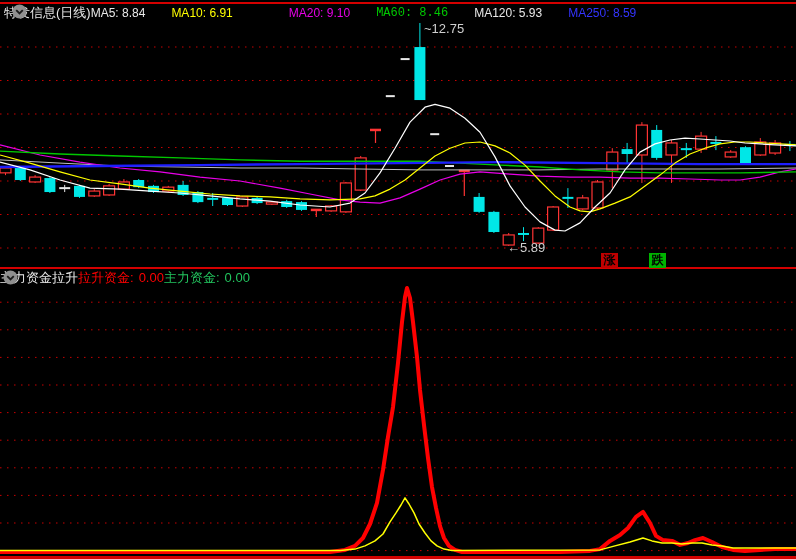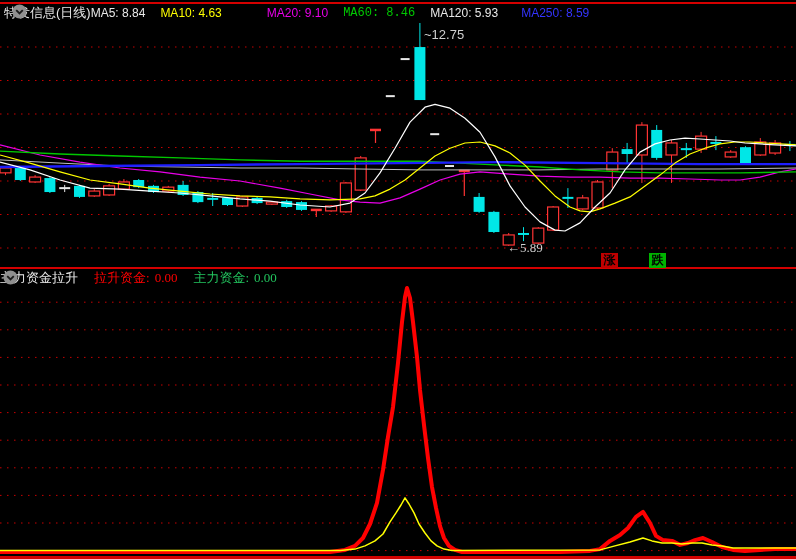--- a/index.html
+++ b/index.html
@@ -2,25 +2,25 @@
 <html><head>
 <meta charset="utf-8">
 <style>
   html,body{margin:0;padding:0;background:#000;}
   #screen{position:relative;width:796px;height:559px;background:#000;overflow:hidden;
           font-family:"Liberation Sans","DejaVu Sans",sans-serif;}
   .hline{position:absolute;left:0;width:796px;background:#d40000;}
   .toprow{position:absolute;top:4px;left:4px;height:18px;display:flex;align-items:center;font-size:13px;}
   .title{color:#e8e8e8;white-space:nowrap;}
   .chev{width:15px;height:15px;margin:0 6px 0 8px;flex:0 0 auto;}
-  .malabels{display:flex;gap:15px;font-size:12px;white-space:nowrap;}
+  .malabels{display:flex;gap:26px;font-size:12px;white-space:nowrap;}
   .subrow{position:absolute;top:270px;left:0;height:16px;display:flex;align-items:center;font-size:13px;}
   .subrow .chev{margin:0 5px 0 3px;}
   .ind-name{color:#e8e8e8;white-space:nowrap;}
-  .fld{margin-left:16px;white-space:nowrap;font-family:Liberation Serif, serif;}
+  .fld{margin-left:0;white-space:nowrap;}
   .fld .v{margin-left:5px;}
   .anno{position:absolute;color:#cfcfcf;font-size:13px;white-space:nowrap;}
   .badge{position:absolute;width:17px;height:15px;color:#000;font-size:12px;font-weight:bold;
          display:flex;align-items:center;justify-content:center;line-height:15px;}
   svg{position:absolute;top:0;left:0;}
   .panel-hit{position:absolute;left:0;width:796px;}
 </style>
 </head>
 <body>
 
@@ -166,30 +166,30 @@
   <div class="hline" style="top:556px;height:3px;"></div>
 
   <div class="toprow">
     <span class="title">特发信息(日线)</span>
     <svg class="chev" viewBox="0 0 16 16">
       <circle cx="8" cy="8" r="7.5" fill="#8f8f8f"></circle>
       <path d="M4.5 6.5 L8 10 L11.5 6.5" stroke="#1a1a1a" stroke-width="2" fill="none"></path>
     </svg>
     <span class="malabels">
       <span style="color: rgb(232, 232, 232);">MA5: 8.84</span>
-      <span style="color: rgb(255, 255, 0);">MA10: 4.63</span>
+      <span style="color: rgb(255, 255, 0);">MA10: 6.91</span>
       <span style="color: rgb(232, 0, 232); padding-left: 30px;">MA20: 9.10</span>
       <span style="color: rgb(0, 200, 0); font-family: Liberation Mono, monospace;">MA60: 8.46</span>
       <span style="color: rgb(232, 232, 232);">MA120: 5.93</span>
-      <span style="color: rgb(52, 52, 255); margin-left: 8px;">MA250: 8.59</span>
+      <span style="color: rgb(52, 52, 255);">MA250: 8.59</span>
     </span>
   </div>
 
-  <div class="anno" style="left:424px;top:27px;">~12.75</div>
-  <div class="anno" style="left:507px;top:240px;font-family:Liberation Serif, serif;">←5.89</div>
+  <div class="anno" style="left:424px;top:21px;">~12.75</div>
+  <div class="anno" style="left:507px;top:240px;">←5.89</div>
 
   <div class="badge" style="left: 601px; top: 253px; background: rgb(192, 0, 0);">涨</div>
   <div class="badge" style="left: 649px; top: 253px; background: rgb(0, 180, 0);">跌</div>
 
   <div class="subrow">
     <svg class="chev" viewBox="0 0 16 16">
       <circle cx="8" cy="8" r="7.5" fill="#8f8f8f"></circle>
       <path d="M4.5 6.5 L8 10 L11.5 6.5" stroke="#1a1a1a" stroke-width="2" fill="none"></path>
     </svg>
     <span class="ind-name">主力资金拉升</span>

